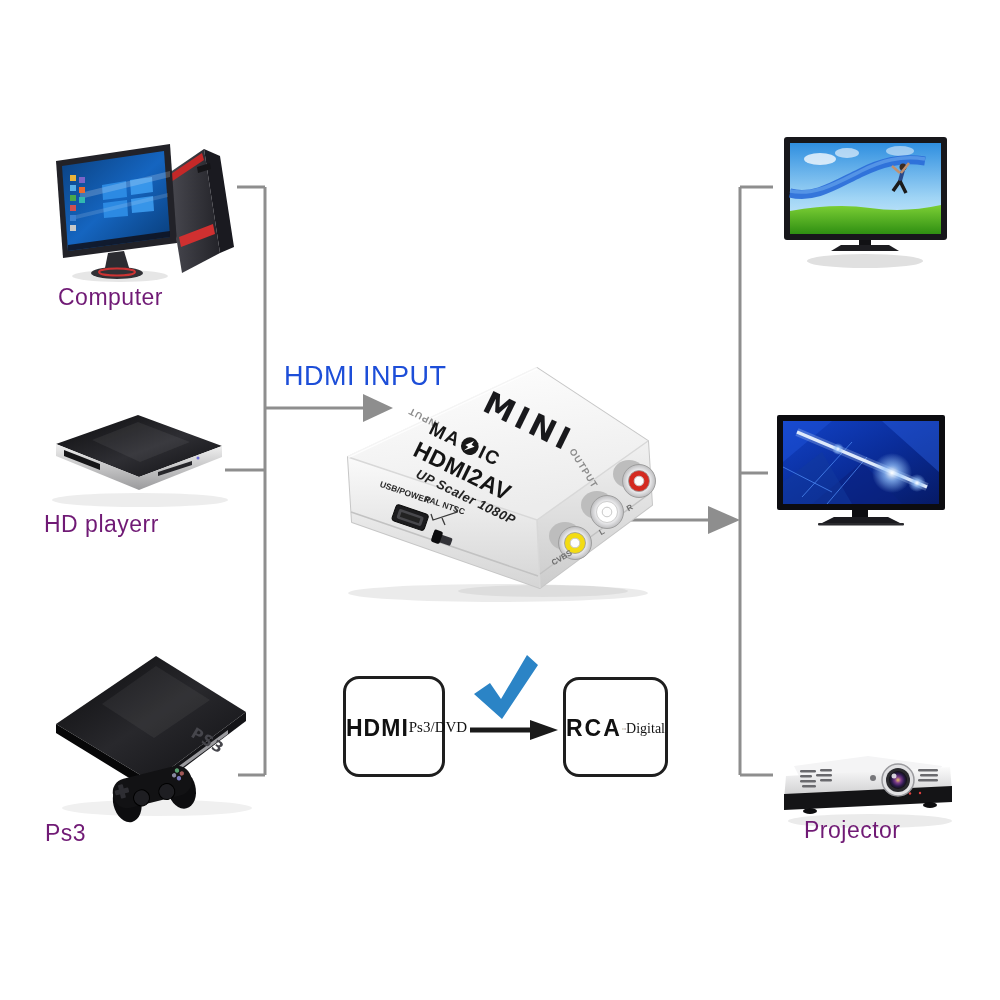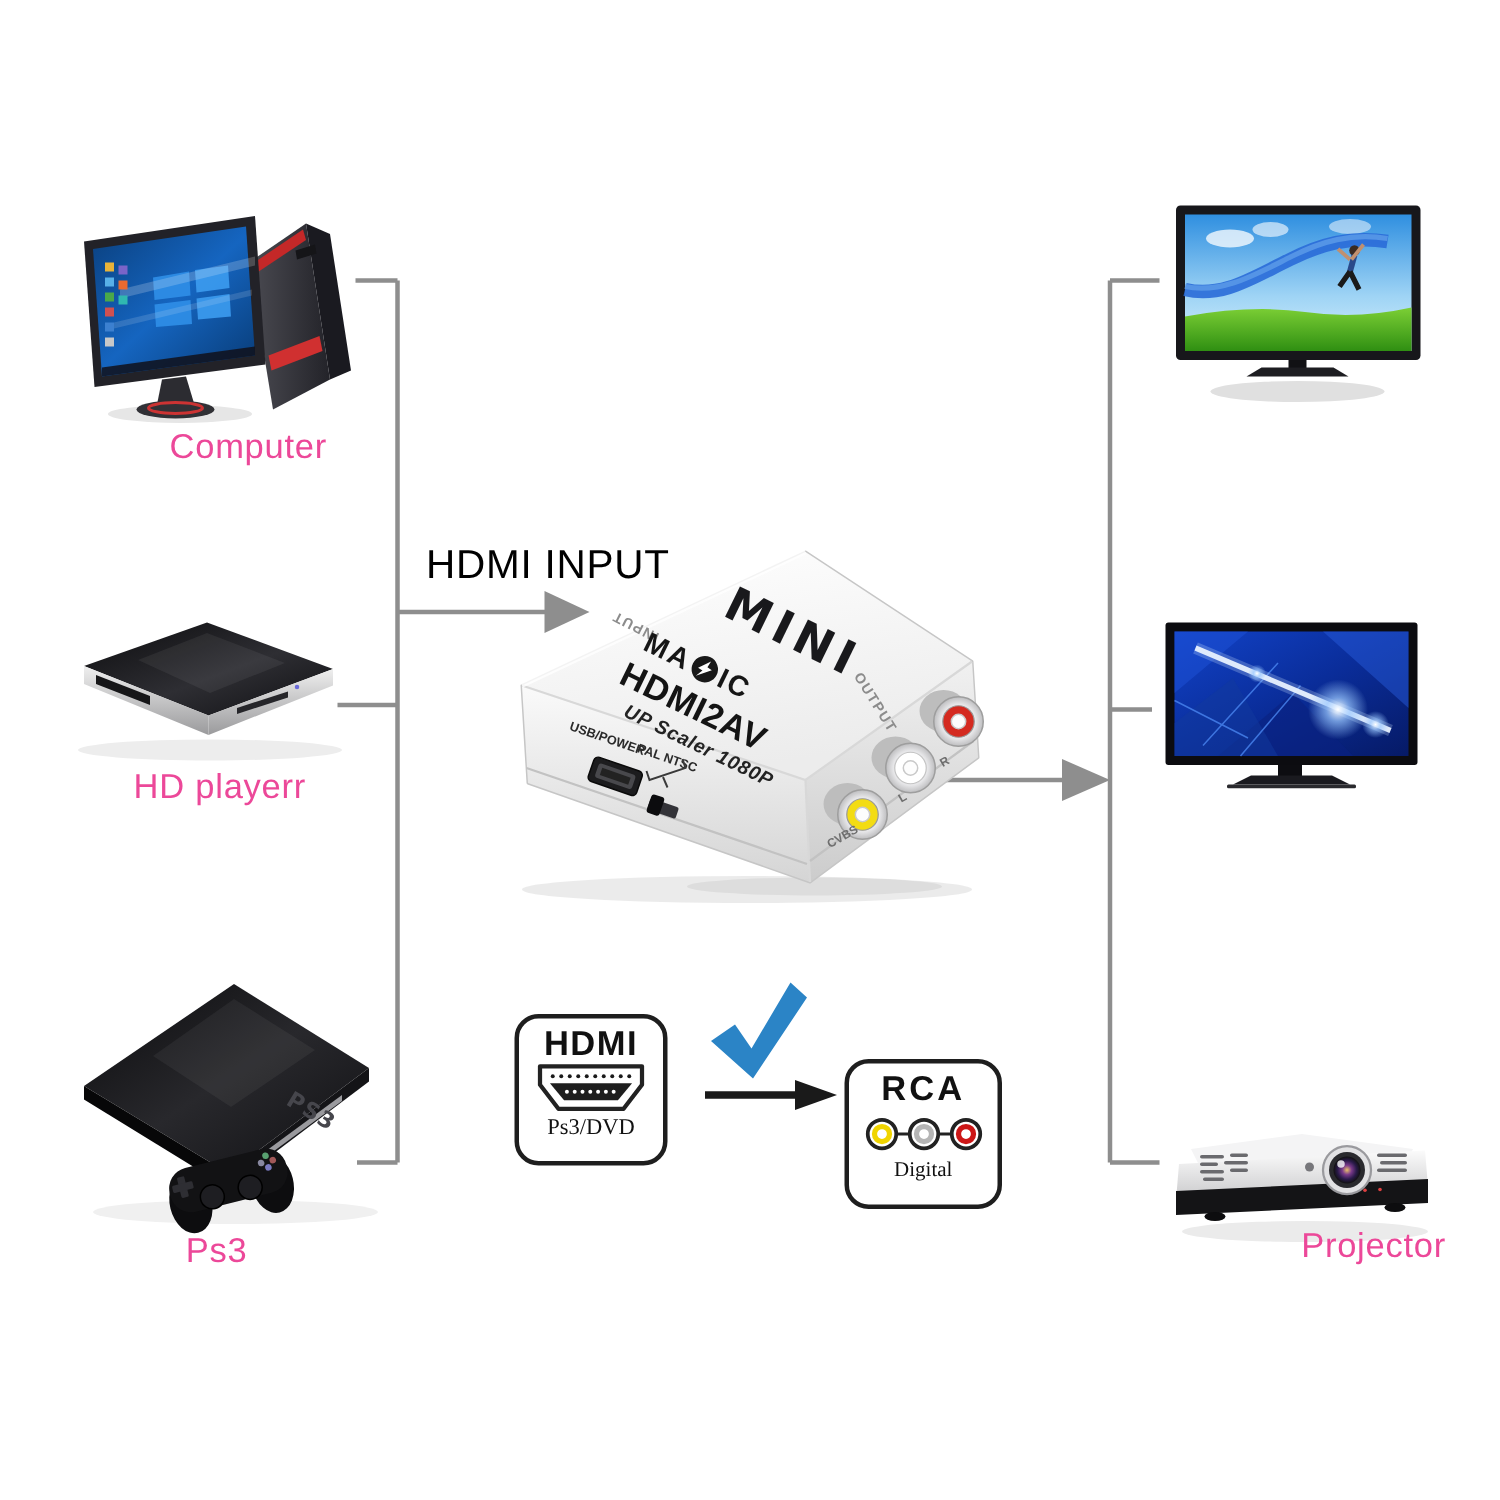--- a/index.html
+++ b/index.html
@@ -1,22 +1,22 @@
 <!DOCTYPE html>
 <html><head>
 <meta charset="utf-8">
 <style>
   html,body{margin:0;padding:0;background:#ffffff;}
   #canvas{position:relative;width:1000px;height:1000px;background:#ffffff;overflow:hidden;
           font-family:"Liberation Sans",sans-serif;}
   .abs{position:absolute;}
-  .device-label{position:absolute;font-size:23px;color:#ec4899;text-align:right;white-space:pre;letter-spacing:0.5px;}
-  .flow-label{position:absolute;font-size:27px;color:#000000;letter-spacing:0.5px;}
+  .device-label{position:absolute;font-size:23px;color:#701a75;text-align:left;white-space:pre;letter-spacing:0.5px;}
+  .flow-label{position:absolute;font-size:27px;color:#1d4ed8;letter-spacing:0.5px;}
   .badge{position:absolute;box-sizing:border-box;background:#fff;border:3.5px solid #1e1e1e;border-radius:16px;
-         display:flex;flex-direction:column;align-items:center;}
+         display:flex;align-items:center;}
   .badge .t{font-weight:bold;font-size:23px;letter-spacing:1px;color:#111;margin-top:3px;}
   .badge .s{font-size:15px;color:#111;margin-top:1px;font-family:Liberation Serif, serif;}
   
   .miniTxt{font:bold 31px "DejaVu Sans",sans-serif;fill:#19191c;letter-spacing:4px;text-anchor:middle;}
   .brandTxt{font:bold 19px "Liberation Sans",sans-serif;fill:#161616;letter-spacing:1.5px;}
   .modelTxt{font:bold 23px "Liberation Sans",sans-serif;fill:#141414;letter-spacing:0.5px;text-anchor:middle;}
   .tagTxt{font:italic bold 13px "Liberation Sans",sans-serif;fill:#232323;letter-spacing:0.5px;text-anchor:middle;}
   .portTxt{font:bold 9.5px "Liberation Sans",sans-serif;fill:#8c8c8c;letter-spacing:1px;text-anchor:middle;}
   .frontTxt{font:bold 8.5px "Liberation Sans",sans-serif;fill:#2a2a2a;text-anchor:middle;}
   .jackTxt{font:bold 8px "Liberation Sans",sans-serif;fill:#6e6e6e;text-anchor:middle;}
@@ -374,21 +374,21 @@
 
   <svg class="abs" style="left:470px;top:652px" width="72" height="72" viewBox="0 0 72 72">
     <path d="M4,42 L20,31 L31,47 L57,3 L68,13 L32,67 Z" fill="#2b84c6"></path>
   </svg>
 
   <svg class="abs" style="left:468px;top:718px" width="92" height="24" viewBox="0 0 92 24">
     <line x1="2" y1="12" x2="64" y2="12" stroke="#1a1a1a" stroke-width="5"></line>
     <polygon points="62,2 90,12 62,22" fill="#1a1a1a"></polygon>
   </svg>
 
-  <div class="badge" style="left:563px;top:706px;width:105px;height:100px">
+  <div class="badge" style="left:563px;top:677px;width:105px;height:100px">
     <div class="t" style="letter-spacing:2px">RCA</div>
     <svg width="86" height="28" viewBox="0 0 86 28" style="margin-top:3px">
       <line x1="5" y1="14" x2="81" y2="14" stroke="#222222" stroke-width="2"></line>
       <circle cx="15" cy="14" r="9.5" fill="#ffffff" stroke="#222222" stroke-width="2.5"></circle>
       <circle cx="15" cy="14" r="5" fill="#ffffff" stroke-width="3.5" stroke="#f0d400"></circle>
       <circle cx="43" cy="14" r="9.5" fill="#ffffff" stroke="#222222" stroke-width="2.5"></circle>
       <circle cx="43" cy="14" r="5" fill="#ffffff" stroke-width="3.5" stroke="#b5b5b5"></circle>
       <circle cx="71" cy="14" r="9.5" fill="#ffffff" stroke="#222222" stroke-width="2.5"></circle>
       <circle cx="71" cy="14" r="5" fill="#ffffff" stroke-width="3.5" stroke="#cc1616"></circle>
     </svg>

